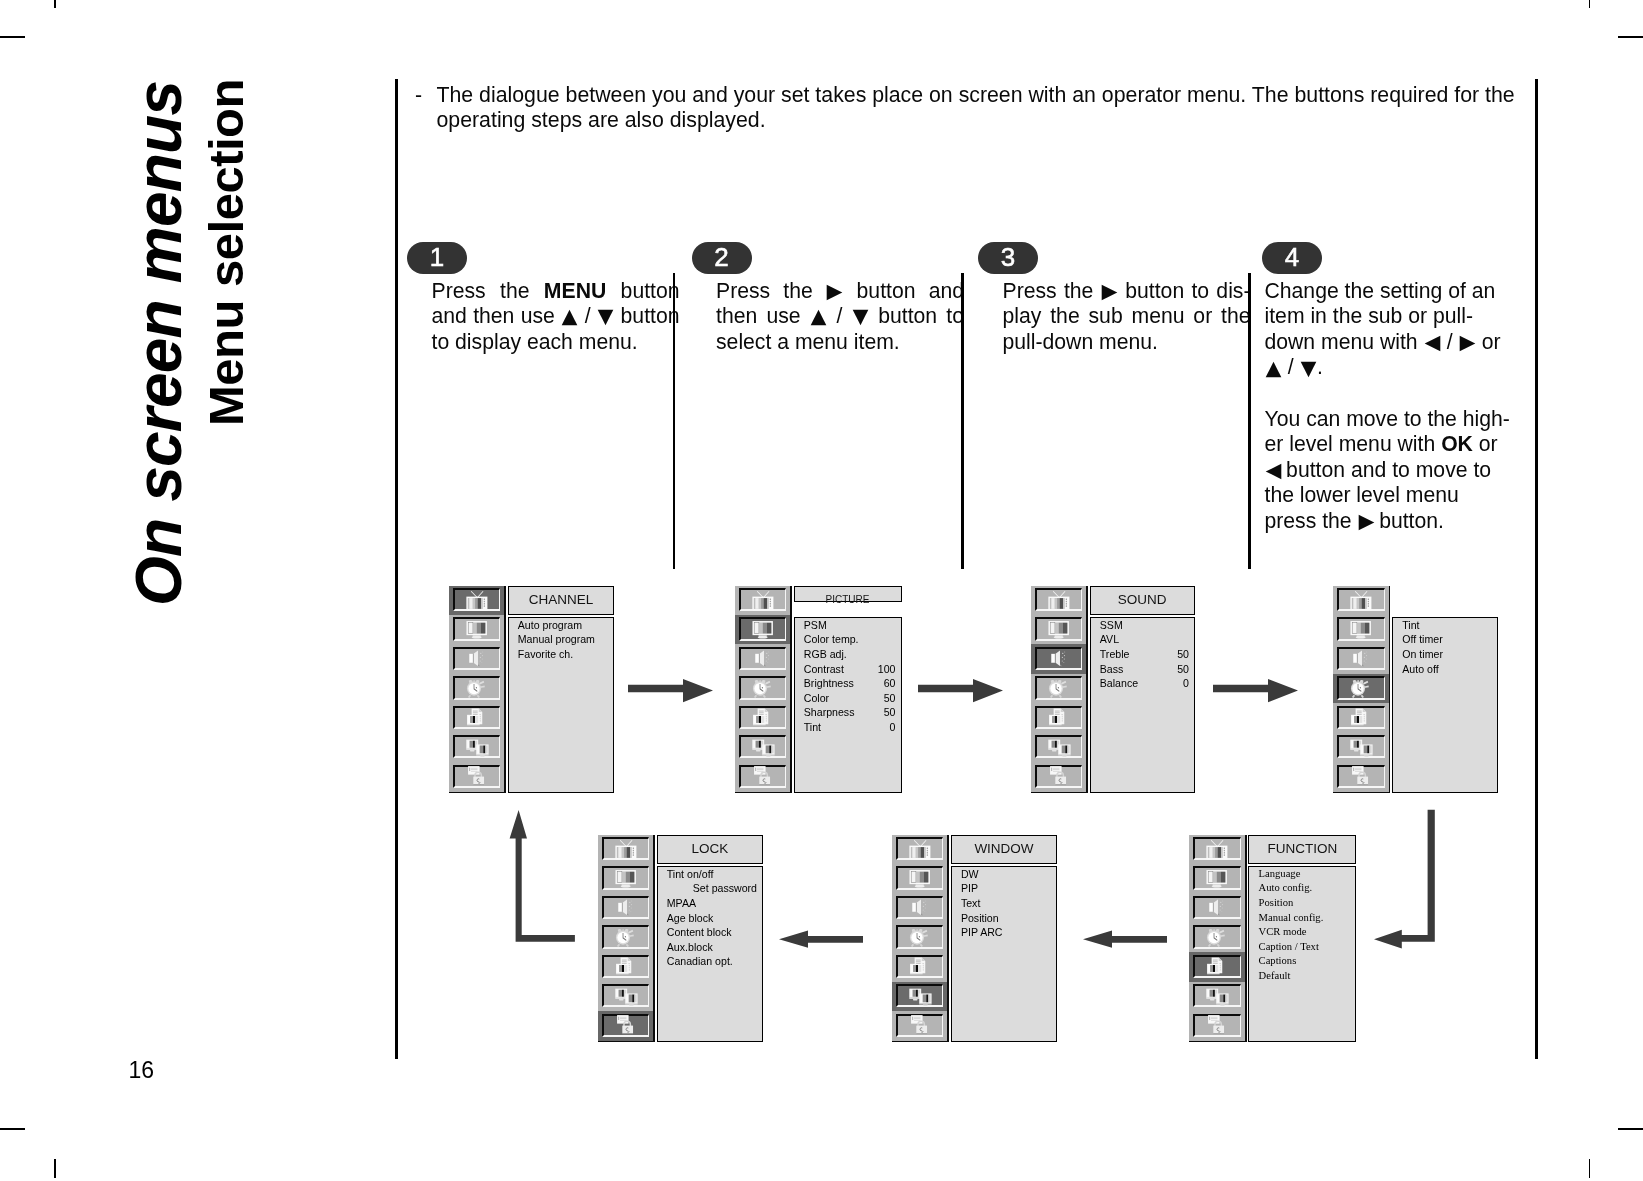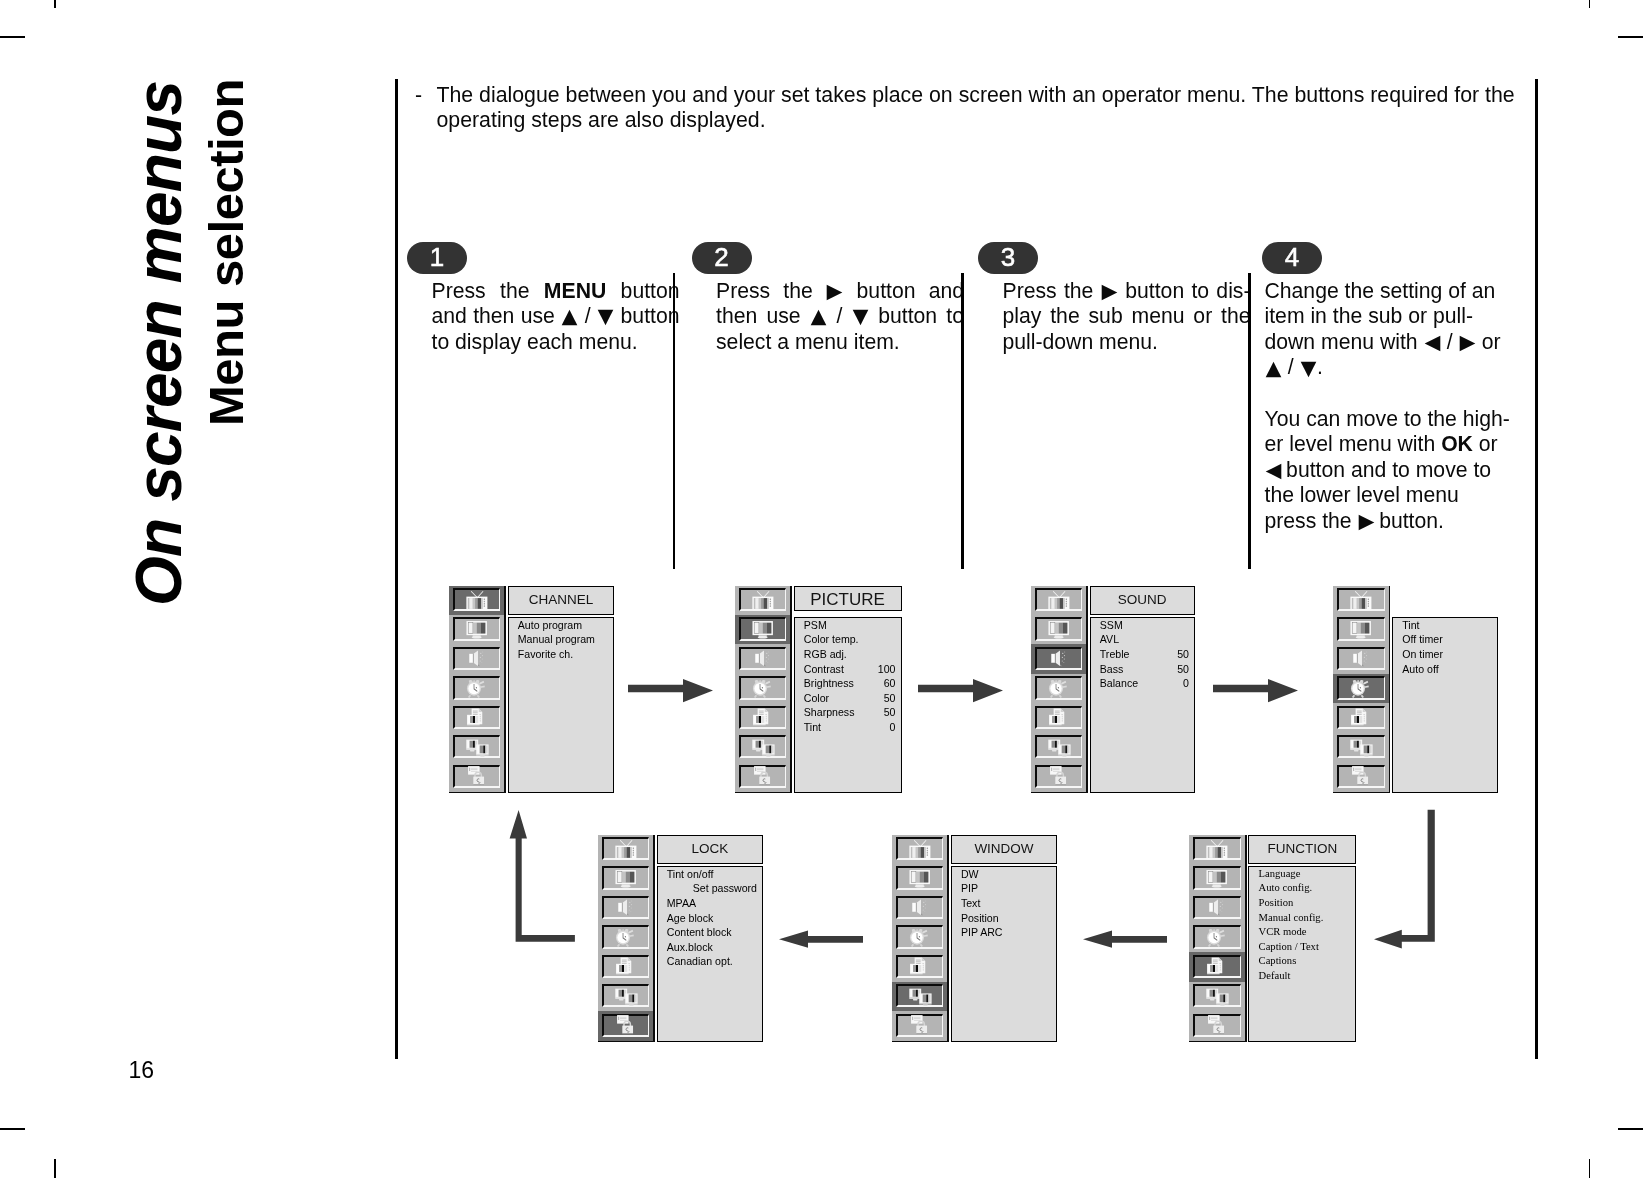--- a/index.html
+++ b/index.html
@@ -417,21 +417,21 @@
      <rect x="20.5" y="12.6" width="10.8" height="7.8" fill="#ededed"></rect>
      <path d="M26.5 15.0 a1.55 1.55 0 1 0 -0.2 2.85 l0.85 0.85 l-0.85 0.85 l0.85 0.85" fill="none" stroke="#6e6e6e" stroke-width="0.85"></path>
      <rect x="20.5" y="20.4" width="10.8" height="0.8" fill="#9e9e9e"></rect>
    </g>
               </svg>
             </div>
           </div>
           <div class="colshadow" style="left: 0px; top: 206.15px; width: 57.4px; height: 1.8px;"></div>
           <div class="colshadow" style="left: 55.6px; top: 0px; width: 1.8px; height: 207.95px;"></div>
         </div>
-        <div class="titlebar" style="left: 59px; top: 0px; width: 108px; height: 25px; line-height: 26px; font-size: 17px;">PICTURE</div>
+        <div class="titlebar" style="left: 59px; top: 0px; width: 108px; height: 16px; line-height: 26px; font-size: 10px;">PICTURE</div>
         <div class="listbox" style="left: 59px; top: 31.3px; width: 108px; height: 176.5px; padding: 0px 5px 0px 9.3px; font-size: 10.6px;">
           <div class="row" style="height: 14.6px; line-height: 14.6px;"><span>PSM</span></div>
           <div class="row" style="height: 14.6px; line-height: 14.6px;"><span>Color temp.</span></div>
           <div class="row" style="height: 14.6px; line-height: 14.6px;"><span>RGB adj.</span></div>
           <div class="row" style="height: 14.6px; line-height: 14.6px;"><span>Contrast</span><span class="val">100</span></div>
           <div class="row" style="height: 14.6px; line-height: 14.6px;"><span>Brightness</span><span class="val">60</span></div>
           <div class="row" style="height: 14.6px; line-height: 14.6px;"><span>Color</span><span class="val">50</span></div>
           <div class="row" style="height: 14.6px; line-height: 14.6px;"><span>Sharpness</span><span class="val">50</span></div>
           <div class="row" style="height: 14.6px; line-height: 14.6px;"><span>Tint</span><span class="val">0</span></div>
         </div>

